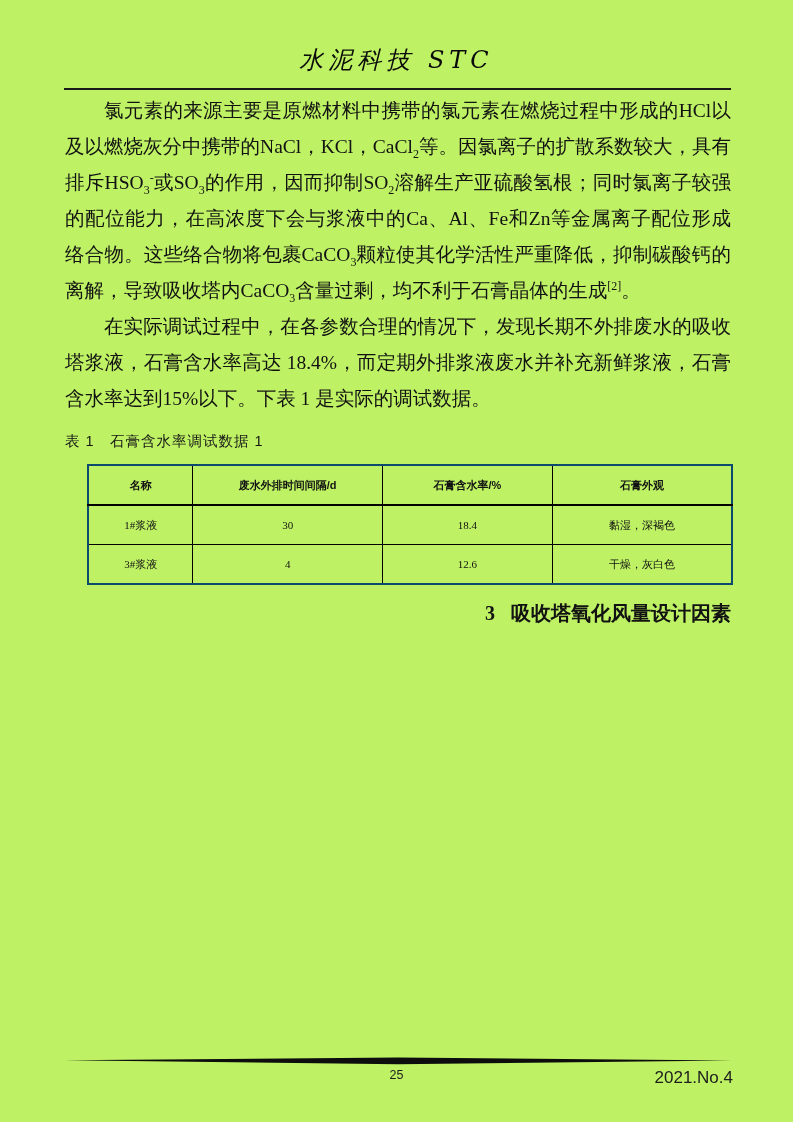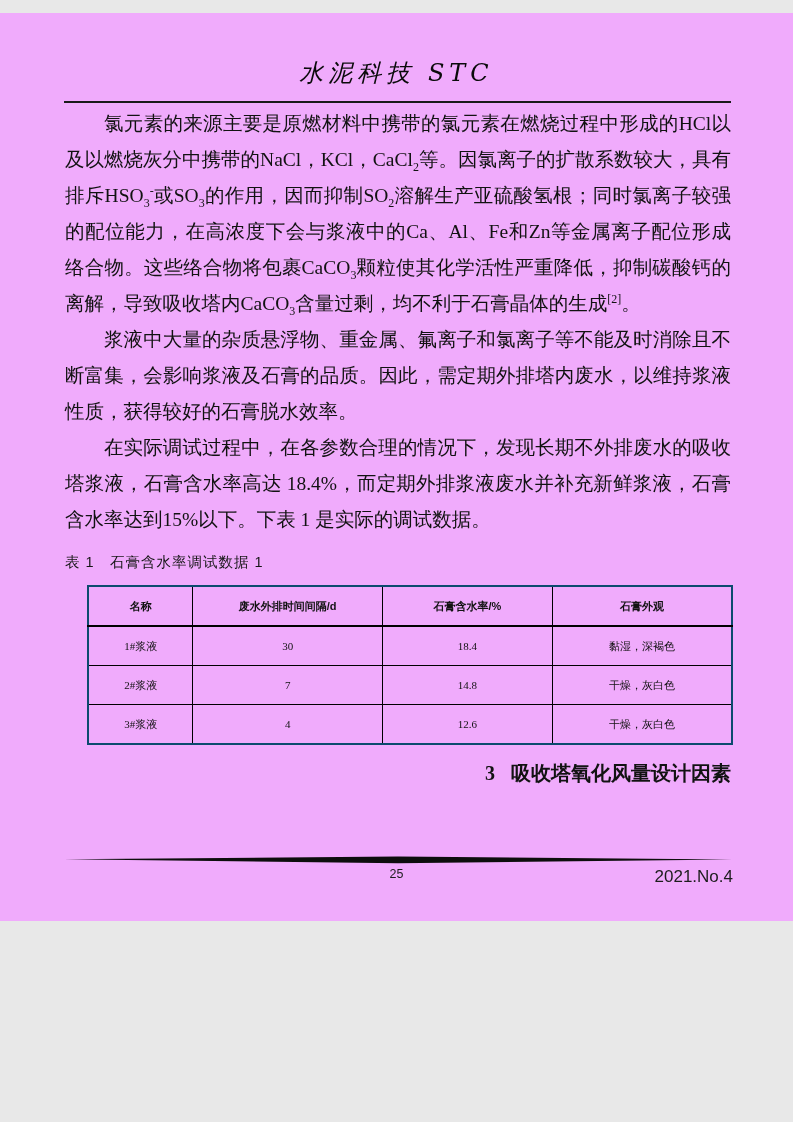--- a/index.html
+++ b/index.html
@@ -1,20 +1,20 @@
 <!DOCTYPE html>
 <html lang="zh"><head>
 <meta charset="utf-8">
 <style>
   html,body{margin:0;padding:0;background:#e8e8e8;}
   .page{
     position:relative;
-    width:793px;height:908px;
-    margin:13px auto;
-    background:#f0abfc;
+    width:793px;height:1122px;
+    margin:0 auto;
+    background:#bef264;
     overflow:hidden;
     color:#121212;
   }
   
   .hdr{position:absolute;top:0;left:0;right:0;}
   .journal-title{
     margin-top:44px;
     text-align:center;
     font-family:"DejaVu Serif","Liberation Serif",serif;
     font-style:italic;
@@ -108,21 +108,20 @@
 
 <div class="page">
 
   <div class="hdr">
     <div class="journal-title">水泥科技 STC</div>
     <div class="header-rule"></div>
   </div>
 
   <div class="body-text">
     <p class="para indent">氯元素的来源主要是原燃材料中携带的氯元素在燃烧过程中形成的HCl以及以燃烧灰分中携带的NaCl，KCl，CaCl<sub>2</sub>等。因氯离子的扩散系数较大，具有排斥HSO<sub>3</sub><sup>-</sup>或SO<sub>3</sub>的作用，因而抑制SO<sub>2</sub>溶解生产亚硫酸氢根；同时氯离子较强的配位能力，在高浓度下会与浆液中的Ca、Al、Fe和Zn等金属离子配位形成络合物。这些络合物将包裹CaCO<sub>3</sub>颗粒使其化学活性严重降低，抑制碳酸钙的离解，导致吸收塔内CaCO<sub>3</sub>含量过剩，均不利于石膏晶体的生成<sup>[2]</sup>。</p>
-    <p class="para indent">浆液中大量的杂质悬浮物、重金属、氟离子和氯离子等不能及时消除且不断富集，会影响浆液及石膏的品质。因此，需定期外排塔内废水，以维持浆液性质，获得较好的石膏脱水效率。</p>
     <p class="para indent">在实际调试过程中，在各参数合理的情况下，发现长期不外排废水的吸收塔浆液，石膏含水率高达 18.4%，而定期外排浆液废水并补充新鲜浆液，石膏含水率达到15%以下。下表 1 是实际的调试数据。</p>
 
     <div class="table-caption">表 1　石膏含水率调试数据 1</div>
 
     <table class="data-table">
       <colgroup>
           <col class="c1">
           <col class="c2">
           <col class="c3">
           <col class="c4">
@@ -136,26 +135,20 @@
         </tr>
       </thead>
       <tbody>
         <tr>
           <td>1#浆液</td>
           <td>30</td>
           <td>18.4</td>
           <td>黏湿，深褐色</td>
         </tr>
         <tr>
-          <td>2#浆液</td>
-          <td>7</td>
-          <td>14.8</td>
-          <td>干燥，灰白色</td>
-        </tr>
-        <tr>
           <td>3#浆液</td>
           <td>4</td>
           <td>12.6</td>
           <td>干燥，灰白色</td>
         </tr>
       </tbody>
     </table>
 
     <h2 class="section-heading">
       <span class="sec-num">3</span><span class="sec-title">吸收塔氧化风量设计因素</span>

